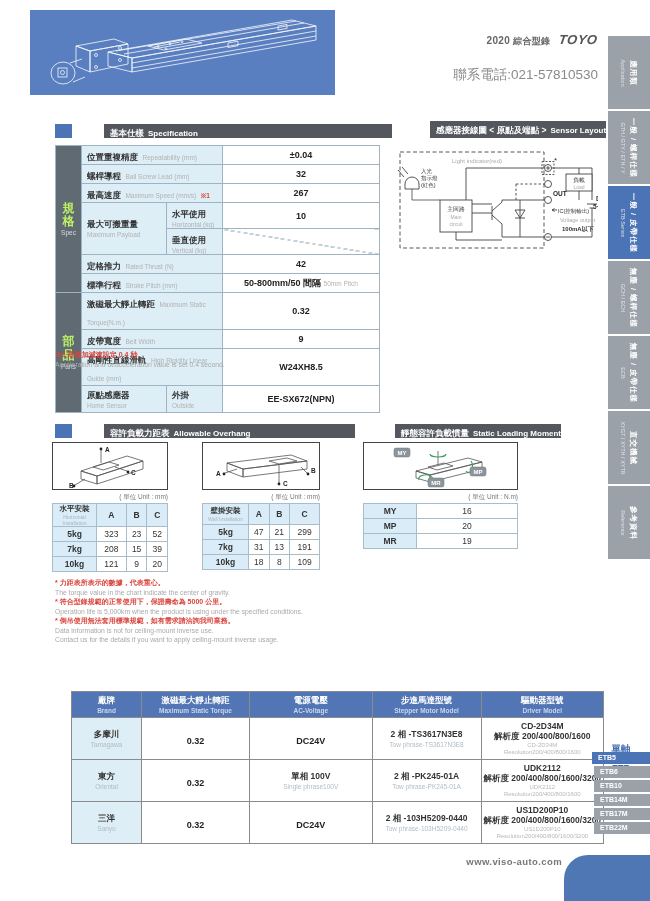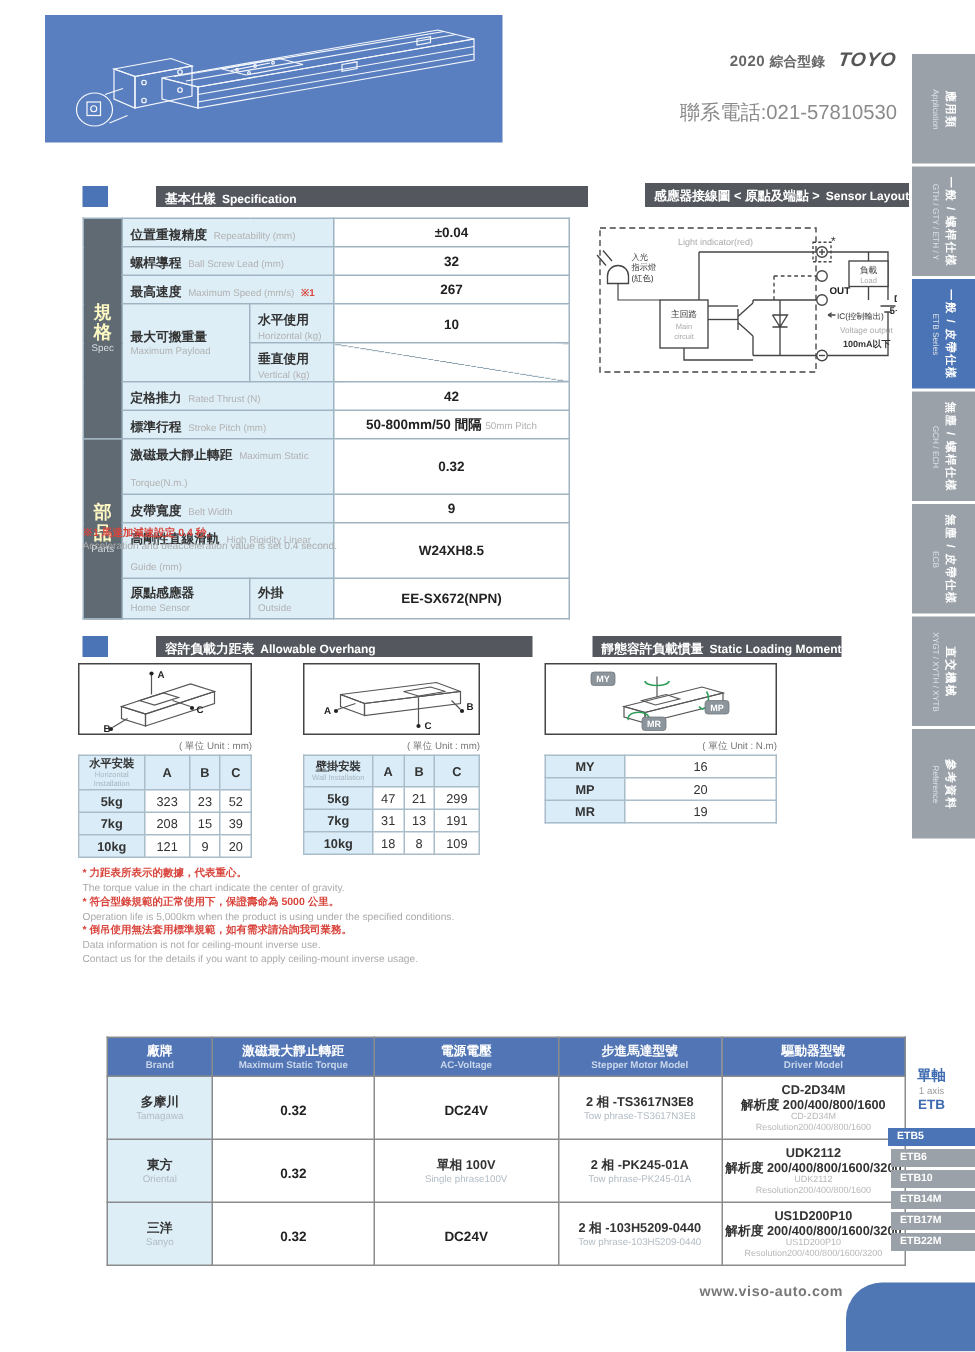--- a/index.html
+++ b/index.html
@@ -31,21 +31,21 @@
   .secbar .t-zh { font-size:8.5px; font-weight:bold; }
   .secbar .t-en { font-size:8px; font-weight:bold; margin-left:4px; }
 
   
   table { border-collapse:collapse; }
   .spec-table { position:absolute; left:55px; top:145px; width:325px; }
   .spec-table td { border:1px solid #9fb4c2; }
   .spec-table tr { height:18px; }
   .spec-table tr.row-sensor { height:27px; }
   td.group { width:26px; background:#5f6a73; text-align:center; vertical-align:middle; }
-  .group-zh { color:#fef9c3; font-weight:bold; font-size:12px; line-height:1.12; width:1em; margin:0 auto; }
+  .group-zh { color:#bef264; font-weight:bold; font-size:12px; line-height:1.12; width:1em; margin:0 auto; }
   .group-en { color:#d8dde2; font-size:6.5px; margin-top:1px; }
   td.lbl { background:#ddeef6; padding-left:5px; vertical-align:middle; }
   td.sub { background:#ddeef6; padding-left:5px; vertical-align:middle; width:56px; }
   td.val { background:#fff; text-align:center; vertical-align:middle; font-size:9px; font-weight:bold; color:#222; width:157px; }
   .zh { font-size:8.5px; font-weight:bold; color:#333; }
   .en { font-size:6.5px; color:#b2b2b2; }
   .mark { font-size:6.5px; color:#d9453d; font-weight:bold; }
   .suffix { font-size:6.5px; color:#b2b2b2; font-weight:normal; }
   td.slash { background:#fff linear-gradient(to top right, transparent 49.4%, #8aa0af 49.4%, #8aa0af 50.6%, transparent 50.6%); }
   .footnote { position:absolute; left:55px; top:350px; }
@@ -82,21 +82,21 @@
   .mh-en { color:#c9d6ea; font-size:6.5px; }
   td.brand { background:#ddeef6; }
   .cell-zh { font-size:8.5px; font-weight:bold; color:#333; }
   .cell-en { font-size:6.5px; color:#b2bcc4; }
   .cell-val { font-size:9px; font-weight:bold; color:#222; }
   .drv-zh { font-size:8.5px; font-weight:bold; color:#333; line-height:10.5px; }
   .drv-en { font-size:6px; color:#b8b8b8; line-height:7.5px; }
 
   
   .series-label { position:absolute; left:592px; top:711px; width:58px; text-align:center; }
-  .sl-zh { color:#3f6cb0; font-weight:bold; font-size:9.5px; }
+  .sl-zh { color:#3f6cb0; font-weight:bold; font-size:9.5px;margin-top:32px; }
   .sl-en { color:#999; font-size:6.5px; }
   .sl-model { color:#3f6cb0; font-weight:bold; font-size:9px; }
   .etb-tab { position:absolute; left:594px; width:56px; height:12px; background:#9aa1a8;
              color:#fff; font-size:7px; font-weight:bold; line-height:12px; padding-left:6px; }
   .etb-tab.active { left:592px; width:58px; background:#4a74b5; }
 
   
   .site { position:absolute; top:856px; left:360px; width:202px; text-align:right;
           color:#777; font-size:9.5px; font-weight:bold; letter-spacing:.4px; }
   .corner { position:absolute; right:0; bottom:0; width:86px; height:46px; background:#4f77b3;

